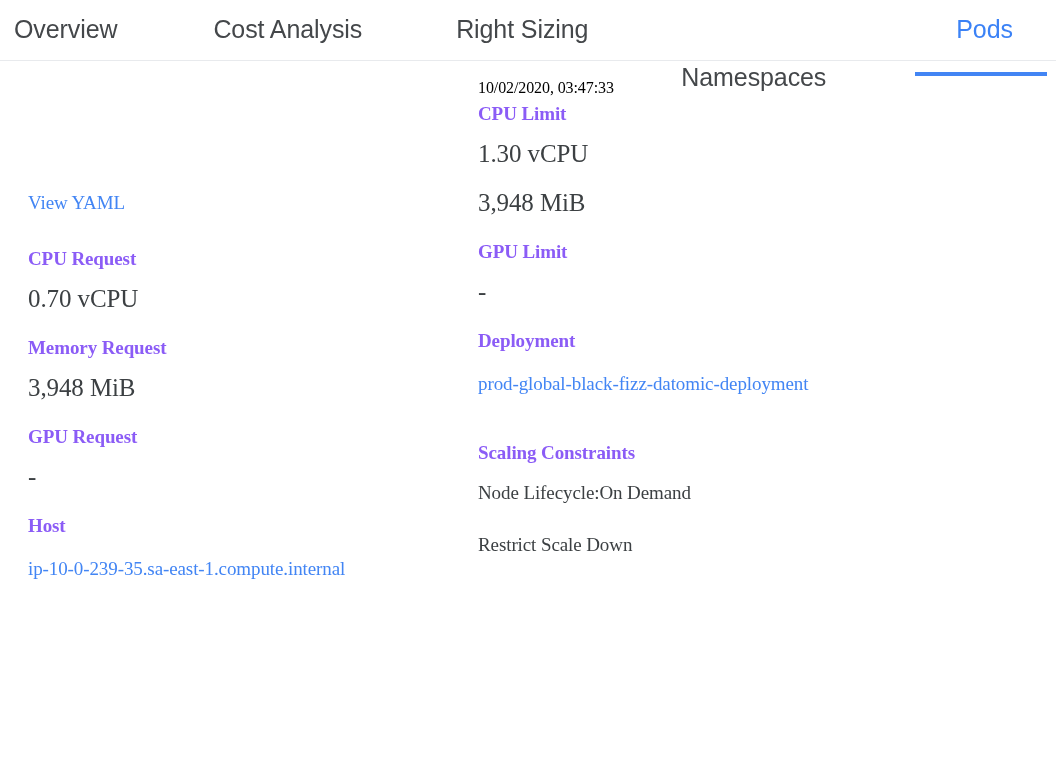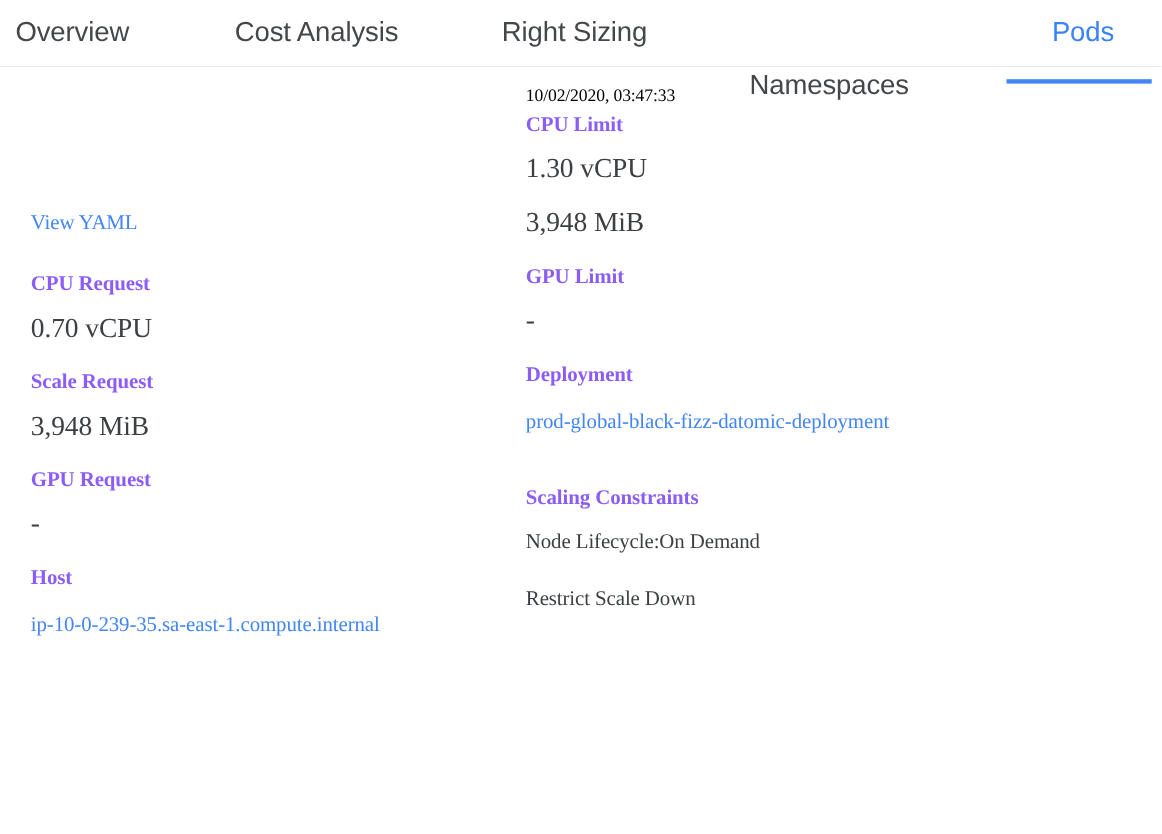--- a/index.html
+++ b/index.html
@@ -186,21 +186,21 @@
       <div class="standalone-link">
         <a class="link">View YAML</a>
       </div>
 
       <div class="field">
         <div class="field-label">CPU Request</div>
         <div class="field-value">0.70 vCPU</div>
       </div>
 
       <div class="field">
-        <div class="field-label">Scale Request</div>
+        <div class="field-label">Memory Request</div>
         <div class="field-value">3,948 MiB</div>
       </div>
 
       <div class="field">
         <div class="field-label">GPU Request</div>
         <div class="field-value">-</div>
       </div>
 
       <div class="field">
         <div class="field-label">Host</div>

